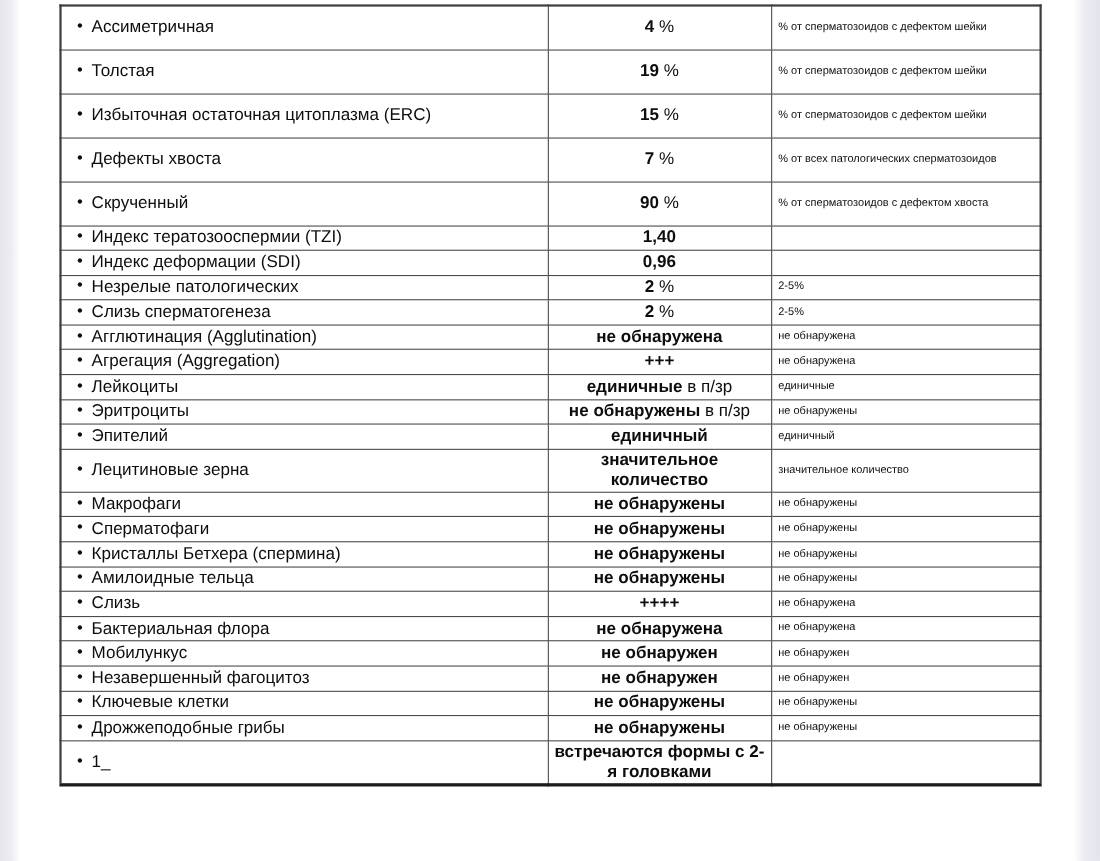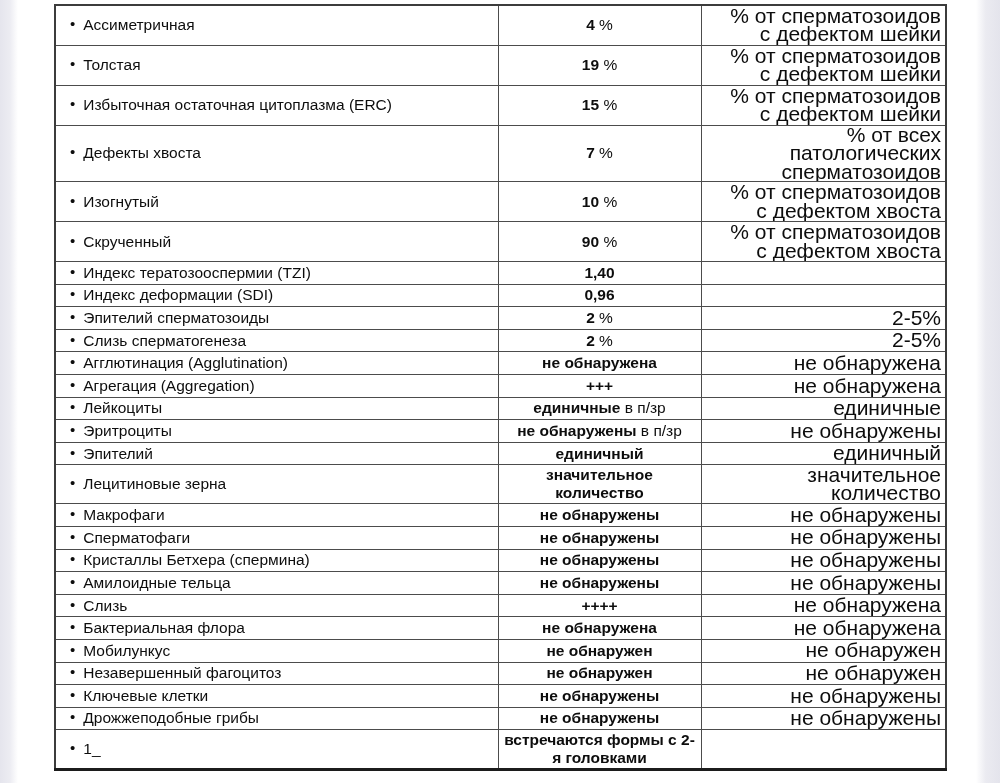--- a/index.html
+++ b/index.html
@@ -52,25 +52,24 @@
   }
   td.c2 {
     text-align: center;
     font-size: 15.5px;
     line-height: 18px;
     padding: 1px 2px;
   }
   .v-bold { font-weight: bold; }
   .v-suffix { white-space: pre-wrap; font-weight: normal; }
   td.c3 {
-    padding-left: 18px;
+    padding-left: 6px;
     padding-right: 4px;
-    font-size: 21px;
+    font-size: 10px;
     line-height: 18.5px;
-    text-align: right;
   }
   tr.r-tall   td { height: 40px; }
   tr.r-single td { height: 22.6px; }
   tr.r-last   td { height: 36px; }
 </style>
 </head>
 <body>
 
 <div class="strip-left"></div>
 <div class="strip-right"></div>
@@ -96,41 +95,36 @@
     <td class="c1"><span class="bullet">•</span><span>Избыточная остаточная цитоплазма (ERC)</span></td>
     <td class="c2"><span class="v-bold">15</span><span class="v-suffix"> %</span></td>
     <td class="c3">% от сперматозоидов с дефектом шейки</td>
   </tr>
       <tr class="r-tall">
     <td class="c1"><span class="bullet">•</span><span>Дефекты хвоста</span></td>
     <td class="c2"><span class="v-bold">7</span><span class="v-suffix"> %</span></td>
     <td class="c3">% от всех патологических сперматозоидов</td>
   </tr>
       <tr class="r-tall">
-    <td class="c1"><span class="bullet">•</span><span>Изогнутый</span></td>
-    <td class="c2"><span class="v-bold">10</span><span class="v-suffix"> %</span></td>
-    <td class="c3">% от сперматозоидов с дефектом хвоста</td>
-  </tr>
-      <tr class="r-tall">
     <td class="c1"><span class="bullet">•</span><span>Скрученный</span></td>
     <td class="c2"><span class="v-bold">90</span><span class="v-suffix"> %</span></td>
     <td class="c3">% от сперматозоидов с дефектом хвоста</td>
   </tr>
       <tr class="r-single">
     <td class="c1"><span class="bullet">•</span><span>Индекс тератозооспермии (TZI)</span></td>
     <td class="c2"><span class="v-bold">1,40</span><span class="v-suffix"></span></td>
     <td class="c3"></td>
   </tr>
       <tr class="r-single">
     <td class="c1"><span class="bullet">•</span><span>Индекс деформации (SDI)</span></td>
     <td class="c2"><span class="v-bold">0,96</span><span class="v-suffix"></span></td>
     <td class="c3"></td>
   </tr>
       <tr class="r-single">
-    <td class="c1"><span class="bullet">•</span><span>Эпителий сперматозоиды</span></td>
+    <td class="c1"><span class="bullet">•</span><span>Незрелые патологических</span></td>
     <td class="c2"><span class="v-bold">2</span><span class="v-suffix"> %</span></td>
     <td class="c3">2-5%</td>
   </tr>
       <tr class="r-single">
     <td class="c1"><span class="bullet">•</span><span>Слизь сперматогенеза</span></td>
     <td class="c2"><span class="v-bold">2</span><span class="v-suffix"> %</span></td>
     <td class="c3">2-5%</td>
   </tr>
       <tr class="r-single">
     <td class="c1"><span class="bullet">•</span><span>Агглютинация (Agglutination)</span></td>

